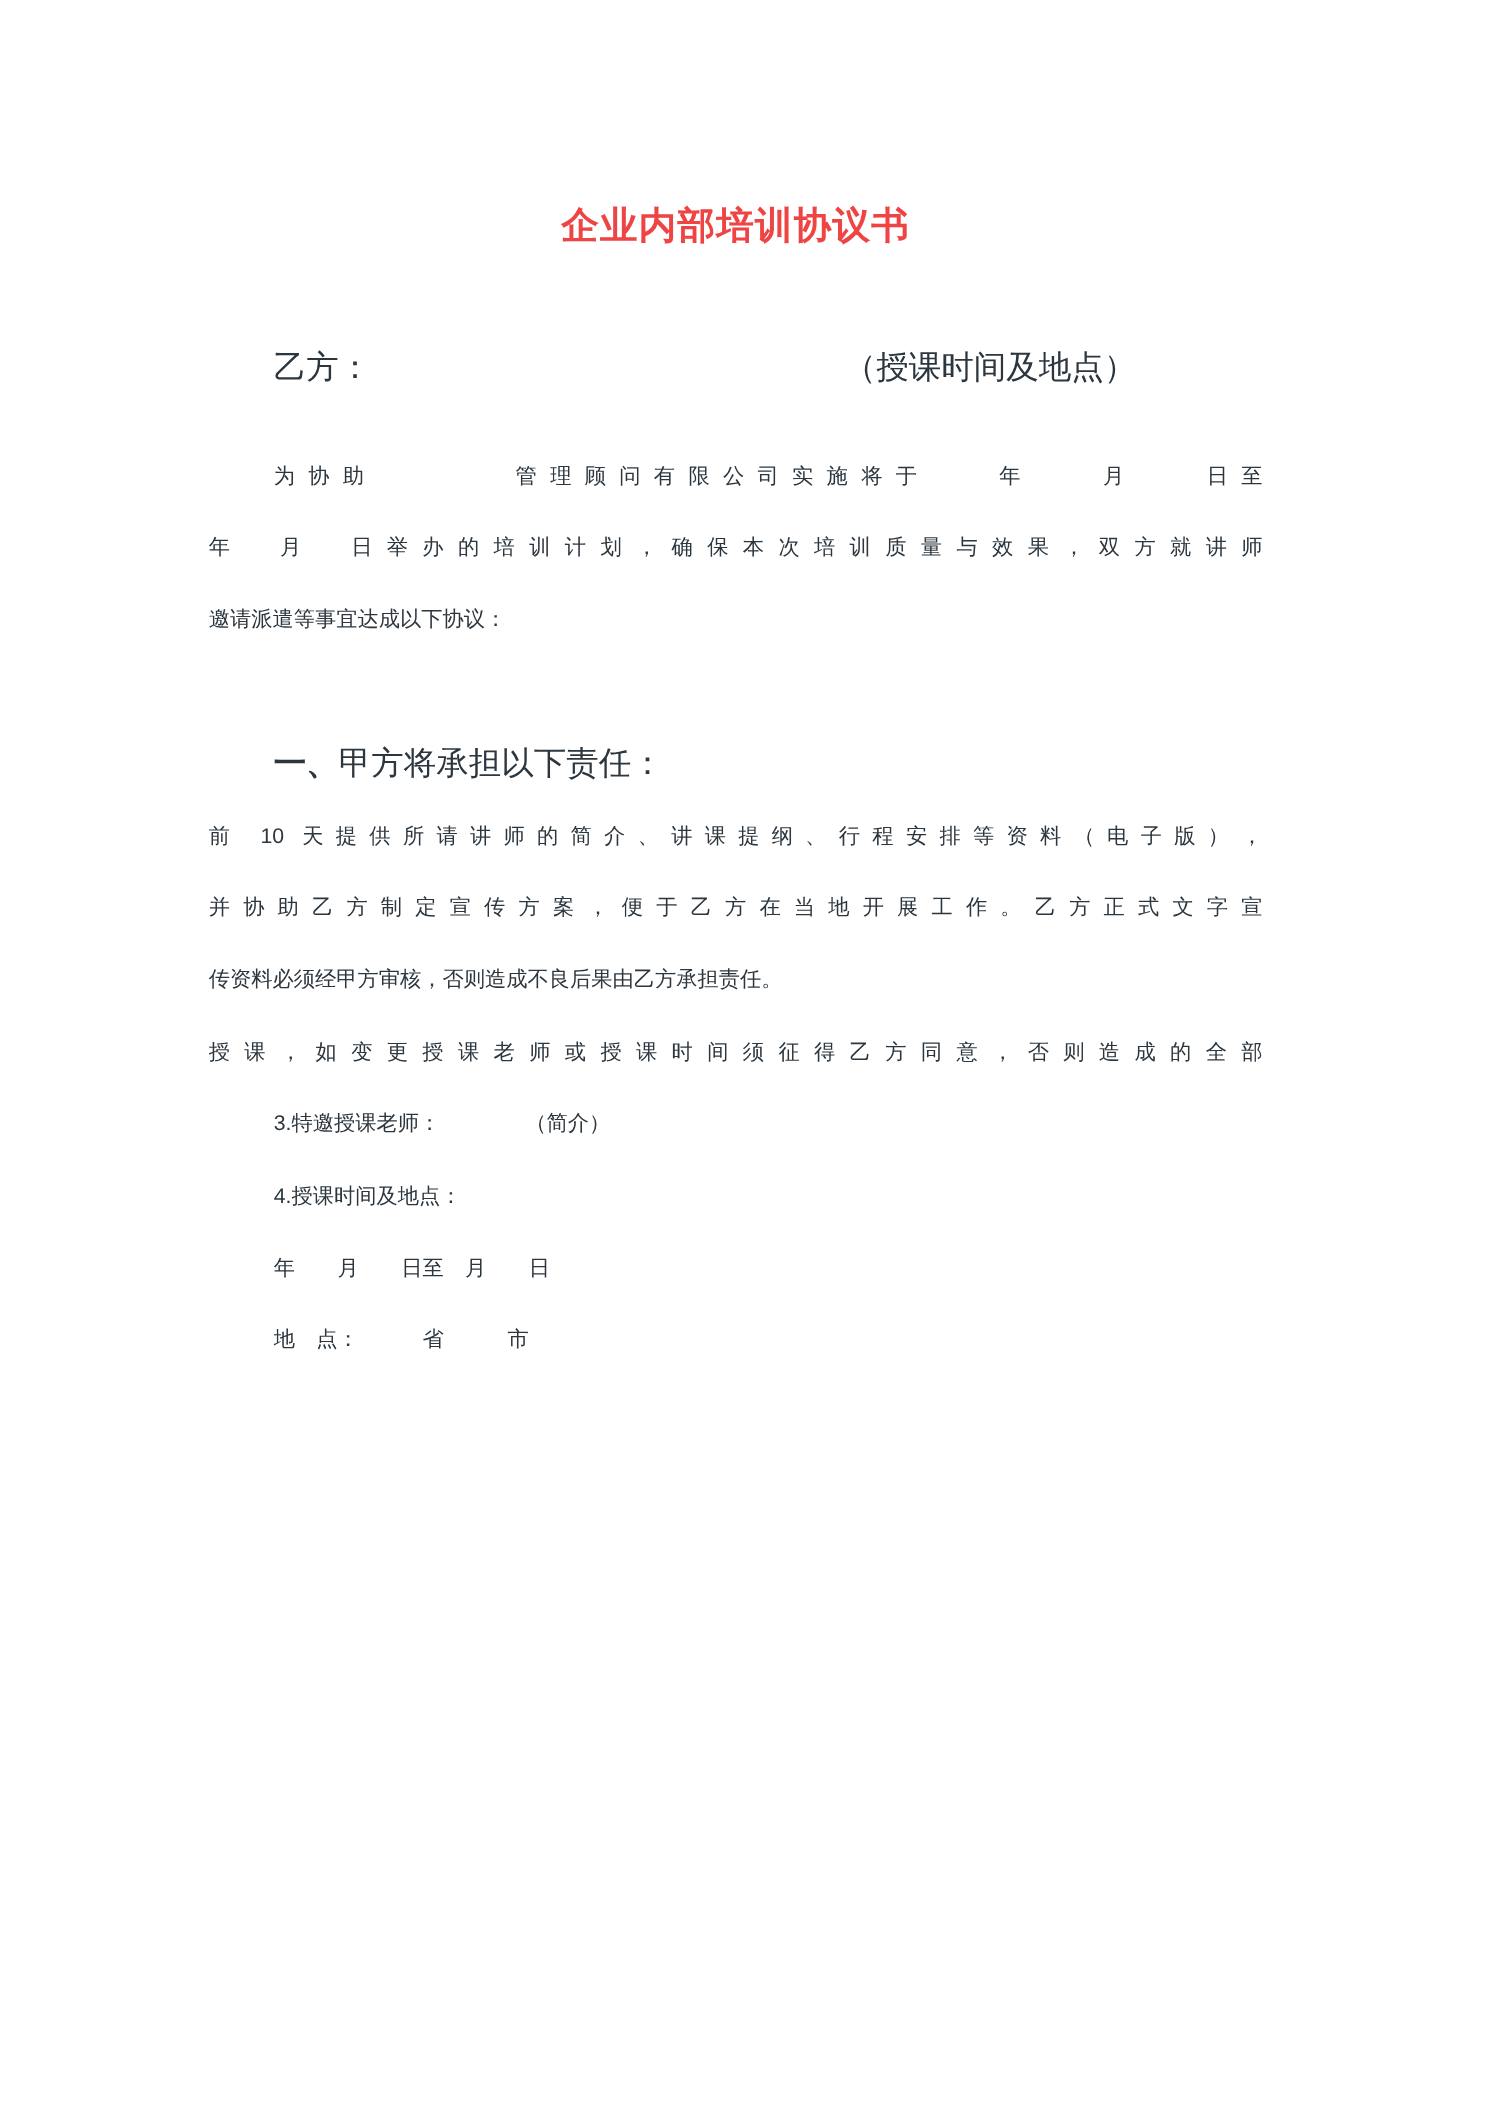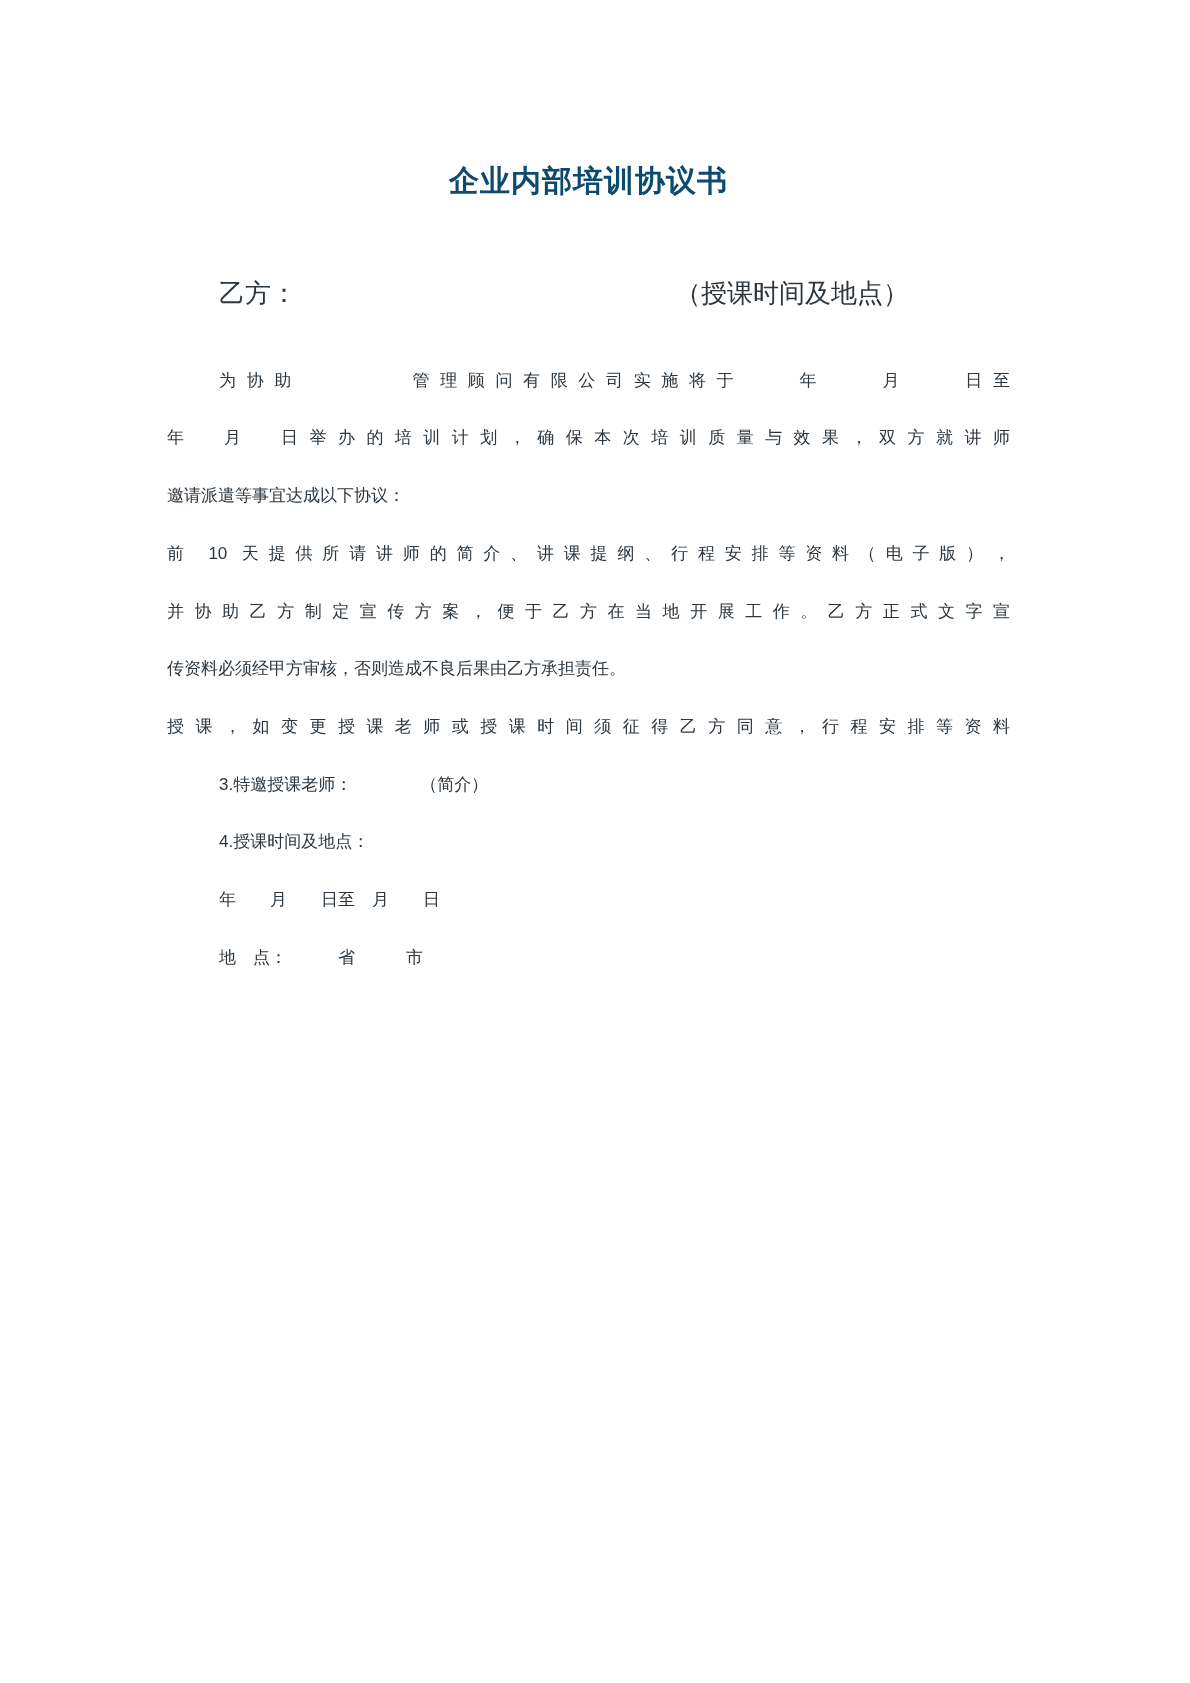--- a/index.html
+++ b/index.html
@@ -25,21 +25,21 @@
     left: 167px;
     top: 0;
     width: 843px;
   }
   .doc-title {
     margin: 158px 0 0 0;
     font-size: 30px;
     line-height: 46px;
     font-weight: bold;
     text-align: center;
-    color: #0c4a6e;
+    color: #ef4444;
     letter-spacing: 1px;
   }
   .parties {
     margin-top: 61px;
   }
   .party-line {
     font-size: 26px;
     line-height: 57.7px;
     padding-left: 52px;
     white-space: nowrap;
@@ -87,29 +87,32 @@
         <span>乙方：</span><span class="spacer spacer-b"></span><span>（授课时间及地点）</span>
       </div>
     </div>
 
     <div class="intro">
       <div class="line jline indent">为协助　　　　管理顾问有限公司实施将于　　年　　月　　日至</div>
       <div class="line jline">年　月　日举办的培训计划，确保本次培训质量与效果，双方就讲师</div>
       <div class="line">邀请派遣等事宜达成以下协议：</div>
     </div>
 
+    <div class="sec-heading indent">
+      <span class="marker">一、</span><span>甲方将承担以下责任：</span>
+    </div>
 
     <div>
       <div class="line jline">前 10 天提供所请讲师的简介、讲课提纲、行程安排等资料（电子版），</div>
       <div class="line jline">并协助乙方制定宣传方案，便于乙方在当地开展工作。乙方正式文字宣</div>
       <div class="line">传资料必须经甲方审核，否则造成不良后果由乙方承担责任。</div>
     </div>
 
     <div>
-      <div class="line jline">授课，如变更授课老师或授课时间须征得乙方同意，行程安排等资料</div>
+      <div class="line jline">授课，如变更授课老师或授课时间须征得乙方同意，否则造成的全部</div>
     </div>
 
     <div class="line indent">3.特邀授课老师：　　　　（简介）</div>
 
     <div class="line indent">4.授课时间及地点：</div>
 
     <div class="line indent">年　　月　　日至　月　　日</div>
 
     <div class="line indent">地　点：　　　省　　　市</div>
 

